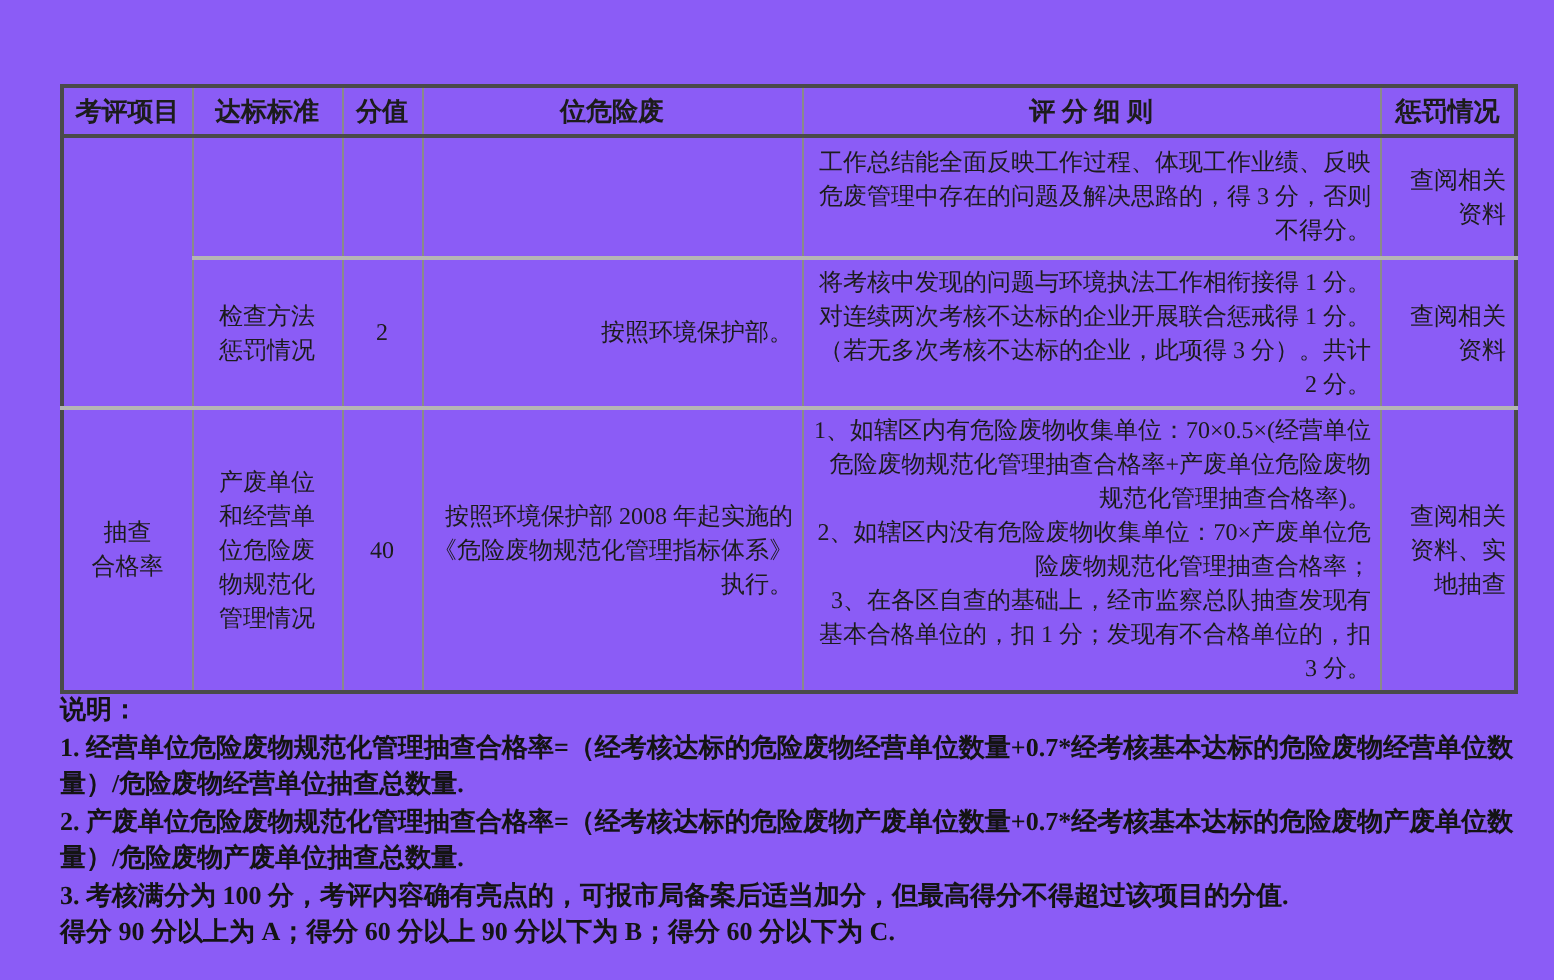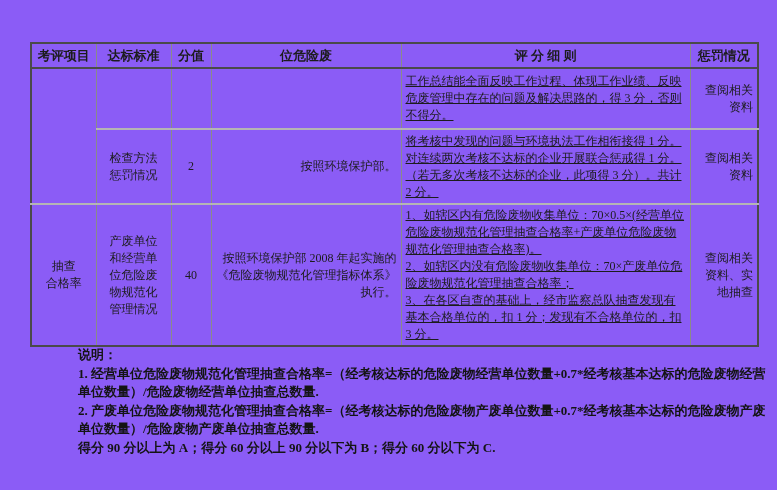--- a/index.html
+++ b/index.html
@@ -48,38 +48,37 @@
     text-align: center;
     vertical-align: middle;
     line-height: 17px;
   }
   .c-left {
     text-align: right;
     vertical-align: middle;
     line-height: 17px;
   }
   .c-detail {
-    text-align: left;
+    text-align: right;
     vertical-align: middle;
     line-height: 17px;
     white-space: pre-line;
-    text-decoration: underline;
   }
   .pre { white-space: pre-line; }
   .notes {
     position: absolute;
     left: 30px;
     top: 346px;
     width: 746px;
     font-size: 13px;
     font-weight: bold;
     line-height: 18.5px;
     color: #141414;
   }
-  .note-line { min-height: 18px; margin-left: 48px; }
+  .note-line { min-height: 18px; }
 </style>
 </head>
 <body>
 
 <div class="page">
 
   <table class="eval-table">
     <colgroup>
       <col style="width:65px">
       <col style="width:75px">
@@ -134,16 +133,17 @@
 资料、实
 地抽查</td>
       </tr>
     </tbody>
   </table>
 
   <div class="notes">
     <div class="note-line">说明：</div>
     <div class="note-line">1. 经营单位危险废物规范化管理抽查合格率=（经考核达标的危险废物经营单位数量+0.7*经考核基本达标的危险废物经营单位数量）/危险废物经营单位抽查总数量.</div>
     <div class="note-line">2. 产废单位危险废物规范化管理抽查合格率=（经考核达标的危险废物产废单位数量+0.7*经考核基本达标的危险废物产废单位数量）/危险废物产废单位抽查总数量.</div>
+    <div class="note-line">3. 考核满分为 100 分，考评内容确有亮点的，可报市局备案后适当加分，但最高得分不得超过该项目的分值.</div>
     <div class="note-line">得分 90 分以上为 A；得分 60 分以上 90 分以下为 B；得分 60 分以下为 C.</div>
   </div>
 
 </div>
 
 </body></html>

